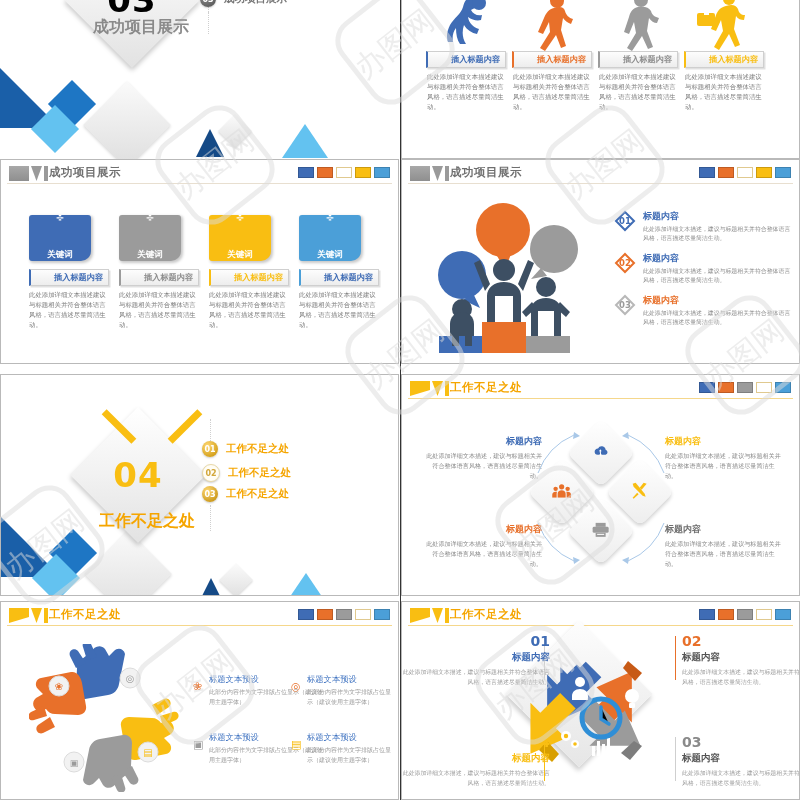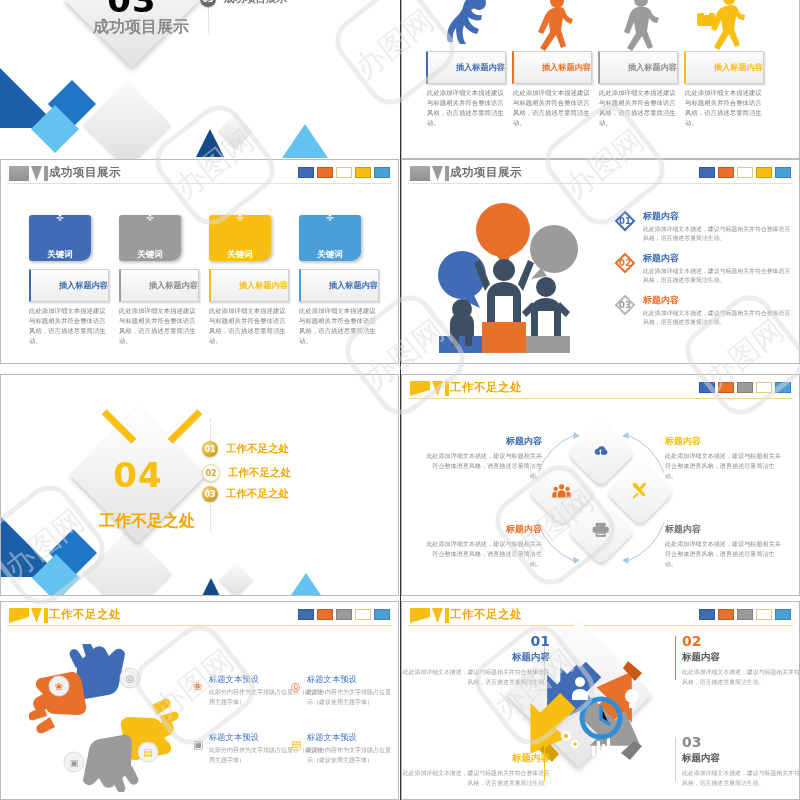--- a/index.html
+++ b/index.html
@@ -56,24 +56,24 @@
   .tick{position:absolute;display:flex;align-items:center;gap:8px;}
   .tick .bub{width:16px;height:16px;border-radius:50%;display:flex;align-items:center;justify-content:center;
     font-size:8px;font-weight:bold;color:#fff;box-shadow:0 1px 2px rgba(0,0,0,.2);}
   .tick .tl{font-size:10.5px;font-weight:bold;white-space:nowrap;}
 
   .tri{position:absolute;}
 
   
   .evo{position:absolute;display:flex;flex-direction:column;align-items:center;width:84px;}
   .evo .fig{height:58px;width:62px;}
-  .tagbtn{position:relative;width:80px;height:33px;display:flex;align-items:center;justify-content:flex-end;
+  .tagbtn{position:relative;width:80px;height:17px;display:flex;align-items:center;justify-content:flex-start;
     font-size:8.2px;font-weight:bold;
     background:linear-gradient(180deg,#fdfdfd,#ededed);border:1px solid #cfcfcf;
-    box-shadow:1.5px 1.5px 0 rgba(0,0,0,.12);box-sizing:border-box;}
+    box-shadow:1.5px 1.5px 0 rgba(0,0,0,.12);box-sizing:border-box;padding-left:23px;}
   .tagbtn.lb{border-left:2.5px solid #9b9b9b;}
   .body-txt{font-size:6.4px;line-height:1.55;color:#7a7a7a;width:78px;margin-top:5px;}
 
   
   .kcard{position:relative;width:62px;height:46px;border-radius:3px 3px 10px 3px;
     display:flex;flex-direction:column;align-items:center;justify-content:center;gap:3px;
     box-shadow:1.5px 1.5px 3px rgba(0,0,0,.22);}
   .kcard .kw{font-size:8.5px;font-weight:bold;color:#fff;margin-top:25px;}
 
   

